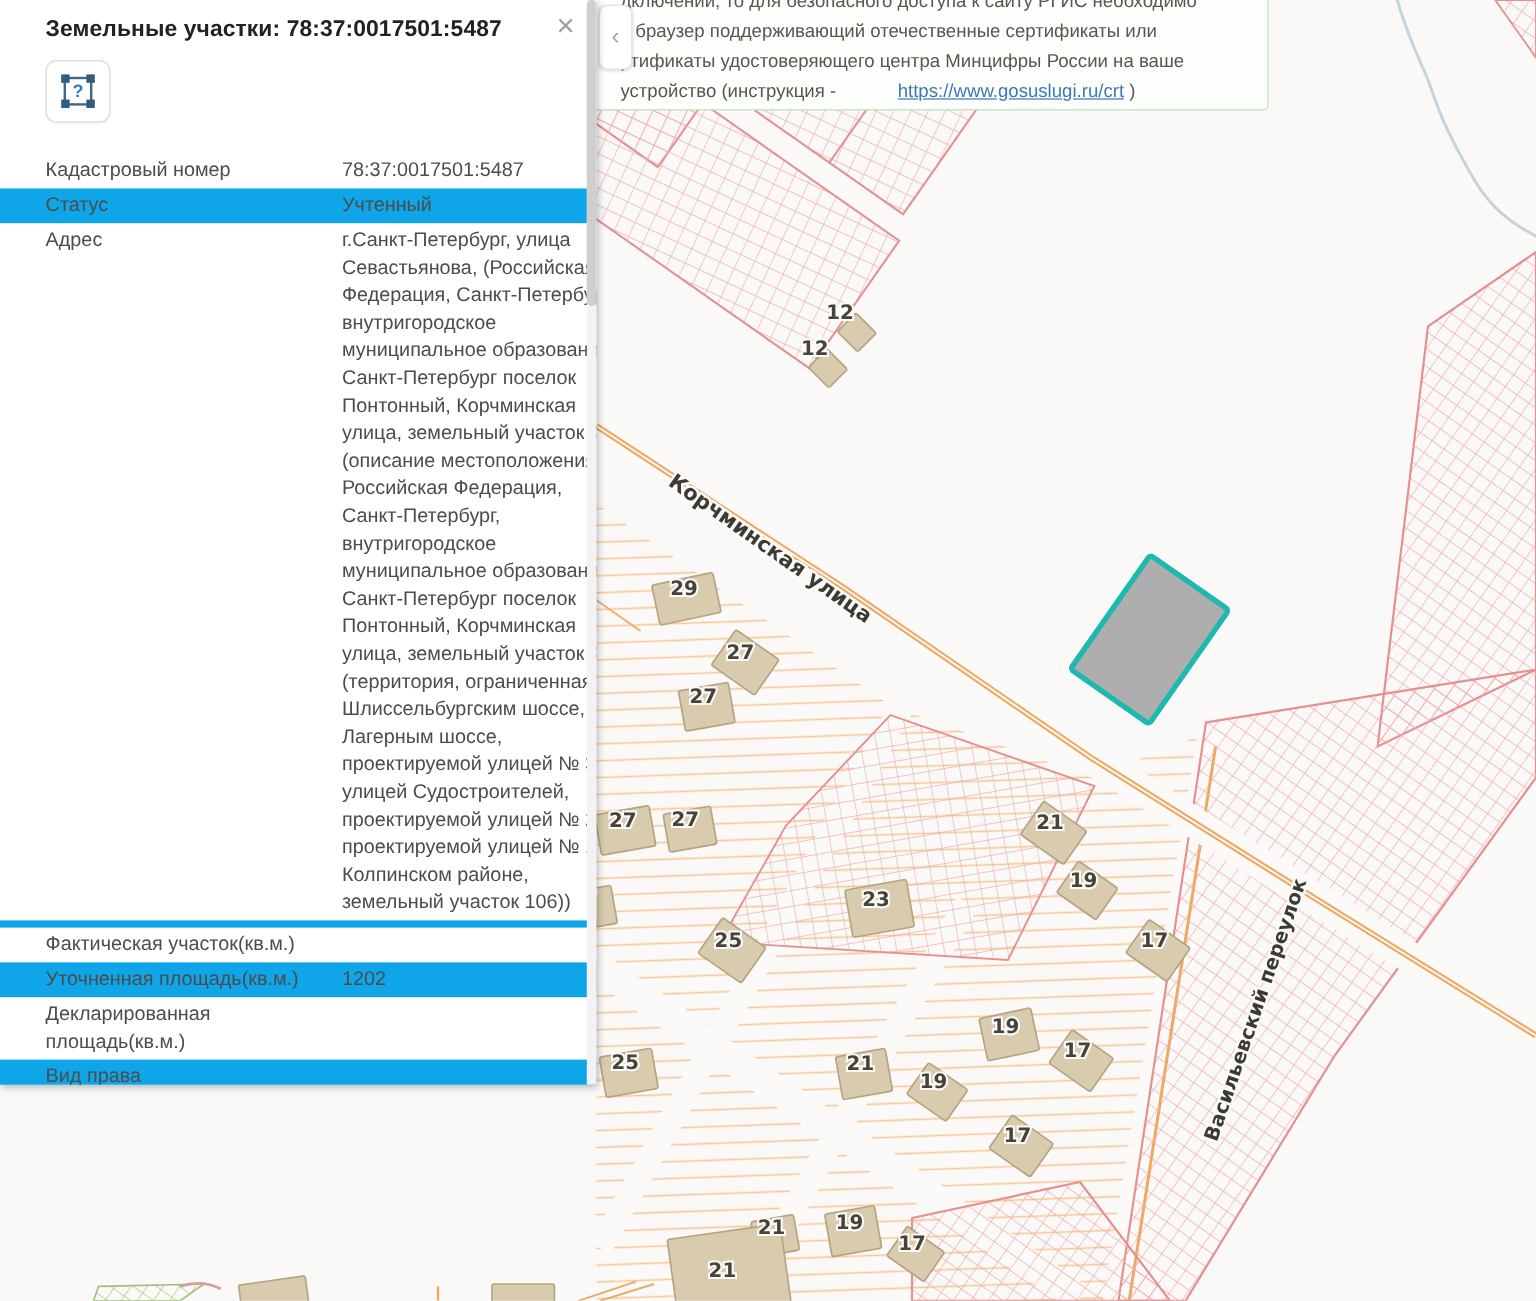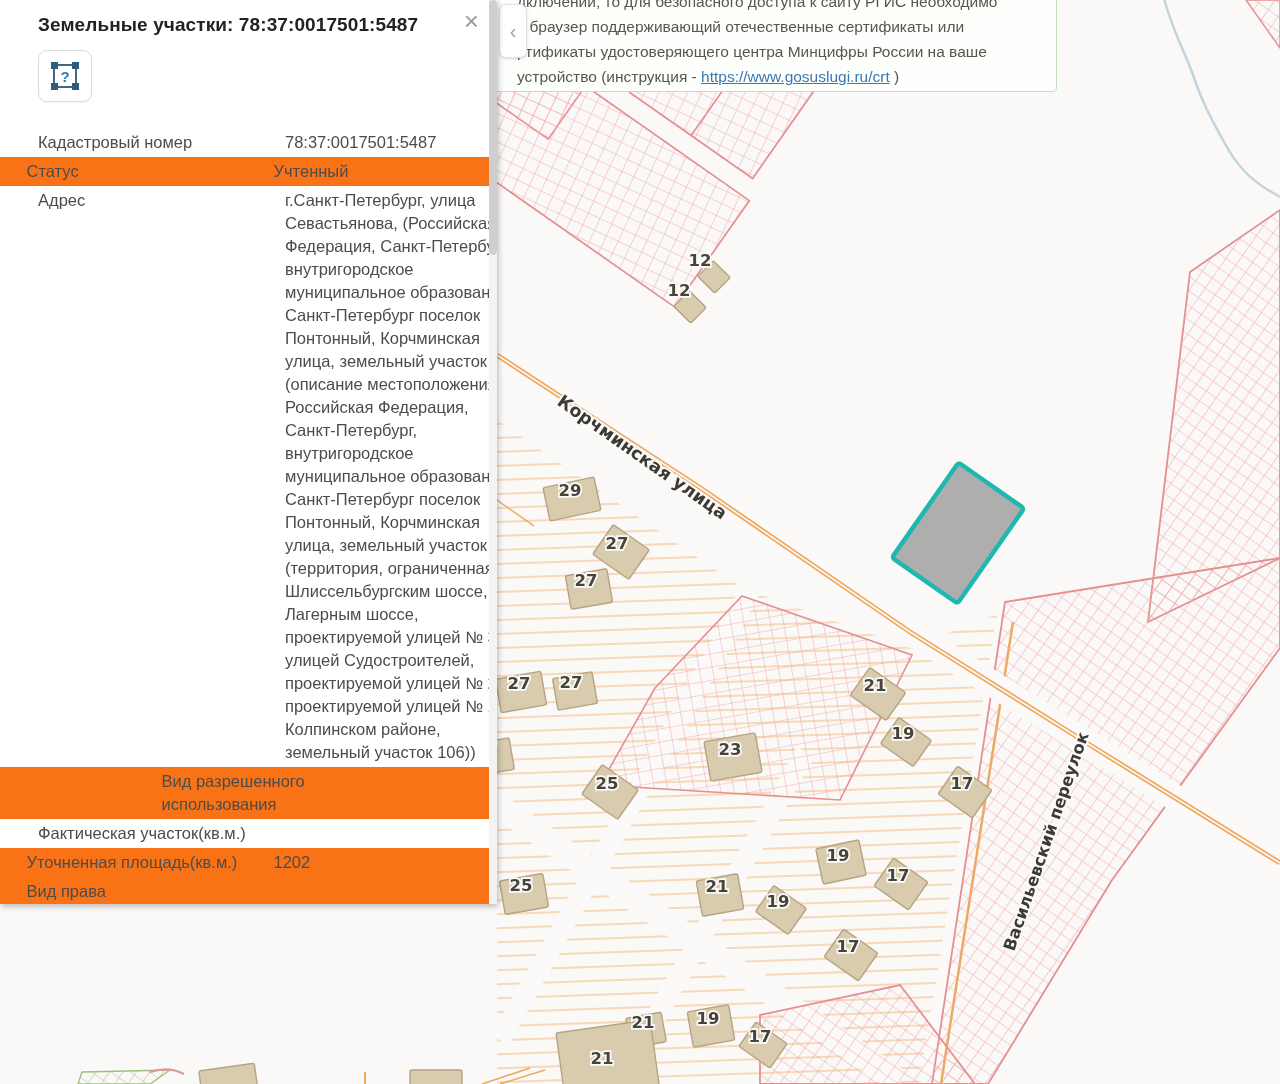--- a/index.html
+++ b/index.html
@@ -13,21 +13,21 @@
   .plabel{font-family:"DejaVu Sans",sans-serif;font-size:16.5px;font-weight:700;fill:#45443a;
           text-anchor:middle;paint-order:stroke;stroke:#fbfaf9;stroke-width:3.5px;}
   .street-label{font-family:"DejaVu Sans",sans-serif;font-weight:600;fill:#3b3b33;
           paint-order:stroke;stroke:#fbfaf9;stroke-width:4px;}
 
   
   .notification{position:absolute;left:415px;top:-12px;width:642px;height:104px;
       background:#fdfffd;border:1.5px solid #c2e0bd;border-radius:4px;z-index:2;
       box-sizing:border-box;overflow:hidden;}
   .notification .ntext{margin-left:101px;margin-top:0;font-size:15.5px;line-height:25px;color:#55584e;}
-  .notification a{color:#3a78b5;text-decoration:underline;}
+  .notification a{color:#3a78b5;text-decoration:underline;margin-left:47px;}
 
   
   .collapse-btn{position:absolute;left:499px;top:4px;width:26px;height:52px;background:#fff;
       border:1px solid #e3e3e3;border-radius:7px;z-index:3;display:flex;align-items:center;
       justify-content:center;color:#9aa2a8;font-size:20px;cursor:pointer;
       box-shadow:0 1px 3px rgba(0,0,0,.15);}
 
   
   .panel{position:absolute;left:0;top:0;width:497px;height:904px;background:#fff;z-index:4;
       box-shadow:1px 2px 6px rgba(0,0,0,.28);overflow:hidden;}
@@ -39,21 +39,21 @@
       background:#fff;display:flex;align-items:center;justify-content:center;cursor:pointer;
       box-shadow:0 1px 2px rgba(0,0,0,.05);}
   .identify-icon{position:relative;width:24px;height:24px;border:2px solid #3f6a86;box-sizing:border-box;
       display:flex;align-items:center;justify-content:center;}
   .identify-icon .dot{position:absolute;width:7px;height:7px;background:#2f5d7d;}
   .identify-icon .d1{left:-4px;top:-4px}.identify-icon .d2{right:-4px;top:-4px}
   .identify-icon .d3{left:-4px;bottom:-4px}.identify-icon .d4{right:-4px;bottom:-4px}
   .identify-icon .q{color:#2e7cb8;font-size:15px;font-weight:700;}
   .rows{margin-top:26px;}
   .row{display:flex;padding:3px 0;font-size:16.5px;line-height:23px;color:#4c4c4c;gap:35px;}
-  .row.shaded{background:#f97316;justify-content:center;}
+  .row.shaded{background:#0ea5e9;}
   .row .lbl{flex:none;width:212px;padding-left:38px;box-sizing:content-box;}
   .row .val{flex:none;width:235px;}
   .scrollbar-track{position:absolute;right:0;top:0;width:8px;height:100%;background:#f3f3f3;}
   .scrollbar-thumb{position:absolute;right:0;top:0;width:8px;height:255px;background:#cfcfcf;border-radius:4px;}
 </style>
 </head>
 <body>
 
 <div id="map-wrap">
 <svg id="map-svg" viewBox="0 0 1280 1084" width="1280" height="1084" xmlns="http://www.w3.org/2000/svg">
@@ -231,29 +231,32 @@
       </div>
       <div class="row shaded">
         <div class="lbl">Статус</div>
         <div class="val">Учтенный</div>
       </div>
       <div class="row">
         <div class="lbl">Адрес</div>
         <div class="val">г.Санкт-Петербург, улица Севастьянова, (Российская Федерация, Санкт-Петербург, внутригородское муниципальное образование Санкт-Петербург поселок Понтонный, Корчминская улица, земельный участок 40 (описание местоположения: Российская Федерация, Санкт-Петербург, внутригородское муниципальное образование Санкт-Петербург поселок Понтонный, Корчминская улица, земельный участок 40 (территория, ограниченная Шлиссельбургским шоссе, Лагерным шоссе, проектируемой улицей № 3, улицей Судостроителей, проектируемой улицей № 2, проектируемой улицей № 1, в Колпинском районе, земельный участок 106))</div>
       </div>
       <div class="row shaded">
-        <div class="lbl">Вид разрешенного использования</div>
       </div>
       <div class="row">
         <div class="lbl">Фактическая участок(кв.м.)</div>
         <div class="val"></div>
       </div>
       <div class="row shaded">
         <div class="lbl">Уточненная площадь(кв.м.)</div>
         <div class="val">1202</div>
+      </div>
+      <div class="row">
+        <div class="lbl">Декларированная площадь(кв.м.)</div>
+        <div class="val"></div>
       </div>
       <div class="row shaded">
         <div class="lbl">Вид права</div>
         <div class="val"></div>
       </div>
       <div class="row">
         <div class="lbl">Дата учета</div>
         <div class="val">01.03.2022</div>
       </div>
       <div class="row shaded">

